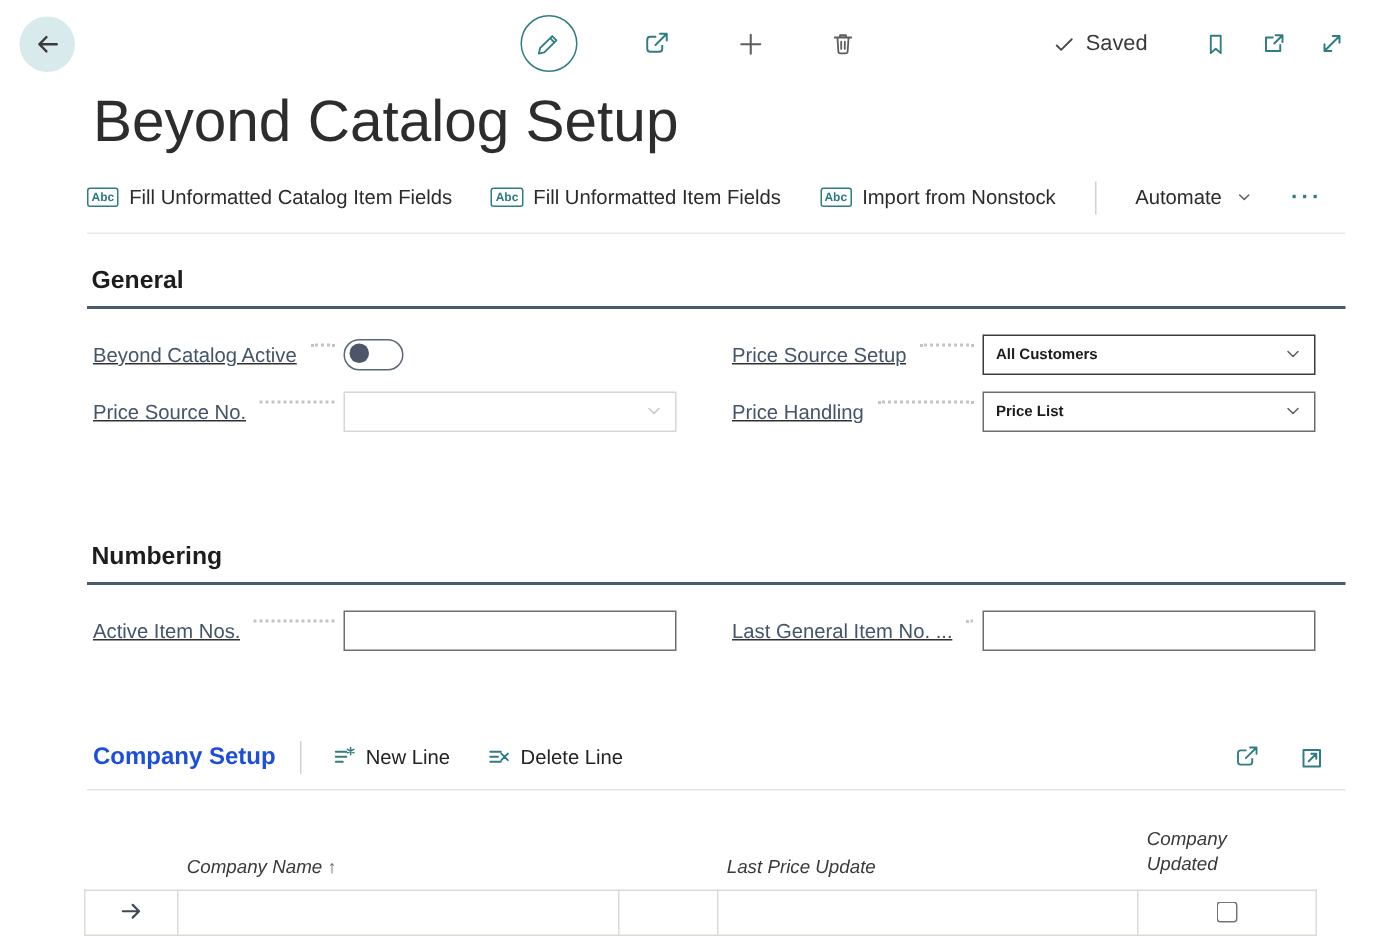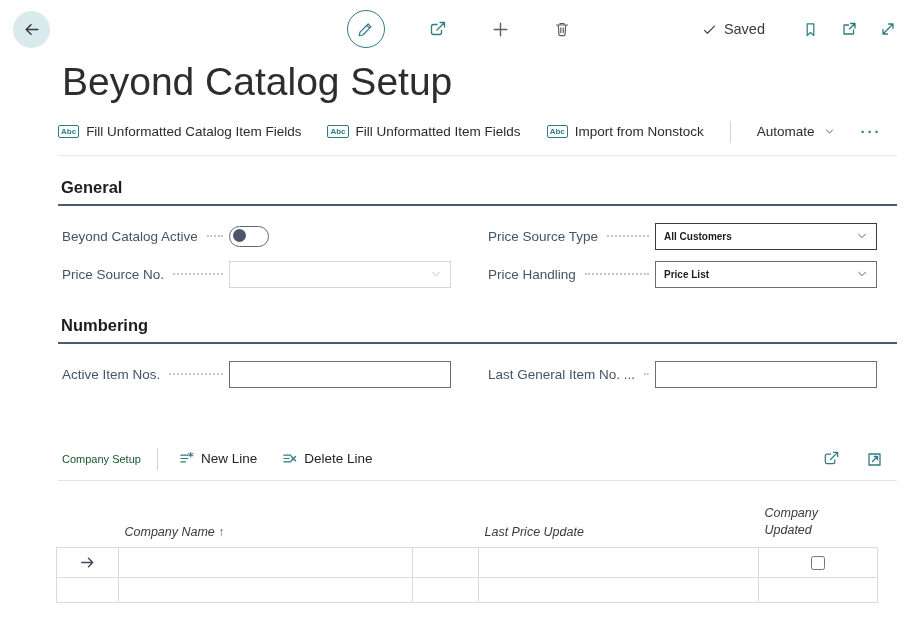--- a/index.html
+++ b/index.html
@@ -28,44 +28,44 @@
   .action { display:flex; align-items:center; gap:7px; color:#2b2b2b; cursor:pointer; white-space:nowrap; }
   .abc-badge { border:1px solid #2f7c83; color:#2f7c83; font-size:8px; font-weight:bold;
                border-radius:2px; padding:2px 2px 1px; line-height:1; }
   .vdivider { width:1px; height:22px; background:#d3d1cf; }
   .chev-sm { color:#5f5e5c; margin-left:2px; }
   .more { color:#2f7c83; font-weight:bold; letter-spacing:2px; font-size:15px; cursor:pointer; }
 
   
   .section-header { margin:22px 20px 0 58px; padding:0 0 7px 3px; border-bottom:2px solid #4a5a70;
                     font-size:16.5px; font-weight:700; color:#1d1d1d; }
-  .section-header.numbering { margin-top:28px; border-bottom-width:2px; }
+  .section-header.numbering { margin-top:74px; border-bottom-width:2px; }
   .fields { margin:17px 40px 0 62px; display:grid; grid-template-columns:1fr 1fr;
             column-gap:37px; row-gap:11px; }
   .field { display:flex; align-items:center; height:27px; }
-  .label-wrap { flex:0 0 167px; display:flex; align-items:center; min-width:0; }
+  .label-wrap { flex:0 0 167px; display:flex; align-items:flex-start; min-width:0;text-decoration:underline; }
   .flabel { color:#44546a; font-size:13.5px; white-space:nowrap; overflow:hidden; }
   .leader { flex:1; margin:0 6px 0 9px; border-bottom:2px dotted #c6c4c2; height:2px; min-width:4px; }
   .select { flex:0 0 222px; height:27px; border:1px solid #6e6e6e; background:#fff;
             display:flex; align-items:center; justify-content:space-between; padding:0 8px;
             font-size:10px; font-weight:600; color:#1c1c1c; cursor:pointer; }
   .select.dark { border-color:#3c3c3c; }
   .select.disabled { border-color:#d8d6d4; cursor:default; }
   .select .chev { color:#5f5e5c; display:flex; }
   .select.disabled .chev { color:#c9c7c5; }
   .textinput { flex:0 0 222px; height:27px; border:1px solid #6e6e6e; padding:0 8px;
                font:inherit; font-size:13.5px; color:#1c1c1c; }
   .toggle { flex:0 0 40px; width:40px; height:21px; border:1.5px solid #5b6676; border-radius:11px;
             background:#fff; position:relative; cursor:pointer; }
   .toggle .knob { position:absolute; left:3px; top:2px; width:13px; height:13px; border-radius:50%; background:#4c5668; }
 
   
   .subpage-bar { margin:51px 20px 0 58px; display:flex; align-items:center; gap:16px;
                  padding:9px 0 10px; border-bottom:1px solid #e3e3e3; }
-  .subpage-title { font-size:11px; font-weight:400; color:#14532d; padding-left:4px; }
+  .subpage-title { font-size:16px; font-weight:700; color:#1d4ed8; padding-left:4px; }
   .grid-actions { display:flex; align-items:center; gap:24px; margin-left:4px; }
   .grid-action { display:flex; align-items:center; gap:6px; font-size:13.5px; color:#242424; cursor:pointer; }
   .subpage-icons { margin-left:auto; display:flex; align-items:center; gap:24px; margin-right:14px; }
 
   
   .grid-table { margin:10px 20px 0 56px; border-collapse:collapse; table-layout:fixed; width:821px; }
   .grid-table col.c-sel { width:62px; } .grid-table col.c-name { width:294px; }
   .grid-table col.c-gap { width:66px; } .grid-table col.c-date { width:280px; }
   .grid-table col.c-upd { width:119px; }
   .grid-table th { font-weight:400; font-size:12.5px; color:#3b3a39; text-align:left;
@@ -195,21 +195,21 @@
         <span class="flabel">Beyond Catalog Active</span>
         <span class="leader"></span>
       </div>
       <div class="toggle">
         <div class="knob"></div>
       </div>
     </div>
 
     <div class="field">
       <div class="label-wrap">
-        <span class="flabel">Price Source Type</span>
+        <span class="flabel">Price Source Setup</span>
         <span class="leader"></span>
       </div>
       <div class="select dark">
         <span>All Customers</span>
         <span class="chev">
           <svg width="12" height="12" viewBox="0 0 18 18" fill="none" stroke="currentColor" stroke-width="1.5" stroke-linecap="round" stroke-linejoin="round">
               <path d="M4 6.5 l5 5 5-5"></path>
             </svg>
         </span>
       </div>

